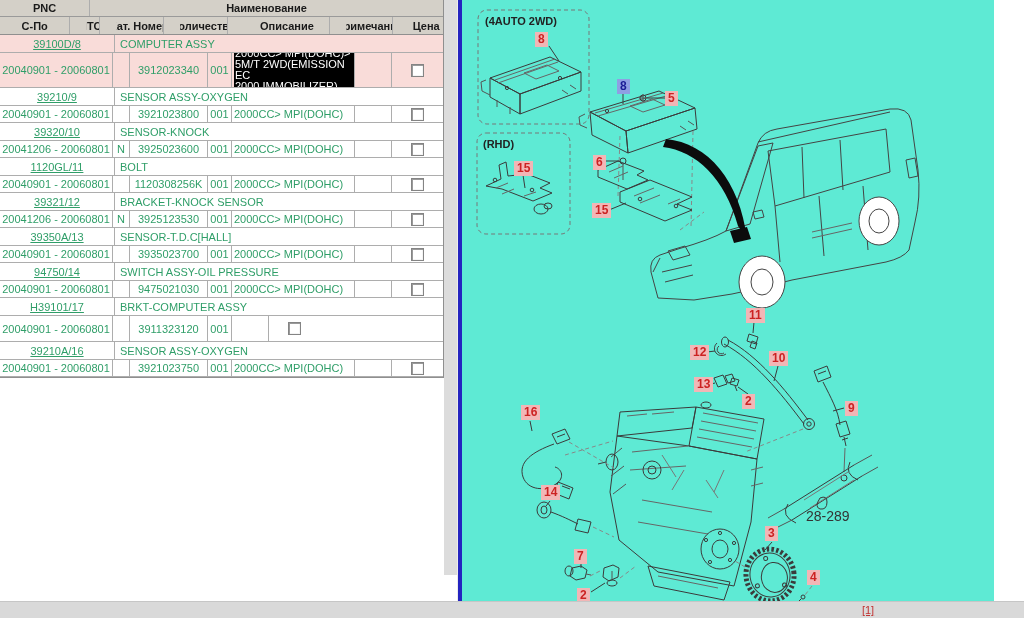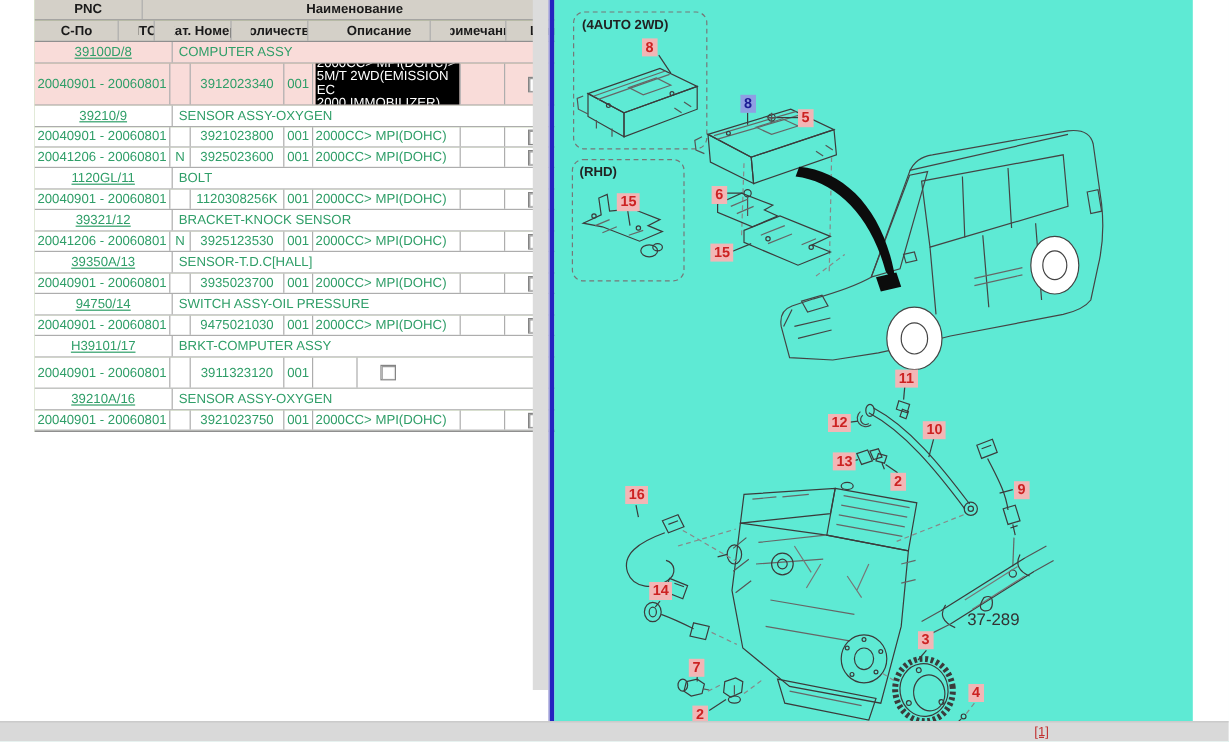--- a/index.html
+++ b/index.html
@@ -1,21 +1,21 @@
 <!DOCTYPE html>
 <html><head>
 <meta charset="utf-8">
 <style>
   * { margin:0; padding:0; box-sizing:border-box; }
   html,body { width:1024px; height:618px; background:#fff; font-family:"Liberation Sans", sans-serif; overflow:hidden; }
   #app { position:relative; width:1024px; height:618px; background:#fff; }
 
   
   #left-panel { position:absolute; left:0; top:0; width:444px; height:601px; background:#fff; }
-  #parts-table { position:absolute; left:0; top:0; width:444px; border:1px solid #8f8f8f; border-top:none; border-left:none; background:#4d7c0f;margin-left:29px; }
+  #parts-table { position:absolute; left:0; top:0; width:444px; border:1px solid #8f8f8f; border-top:none; border-left:none; background:#8b5cf6; }
   .trow { display:flex; width:443px; border-bottom:1px solid #adadad; background:#fff; }
   .cell { border-right:1px solid #adadad; overflow:hidden; display:flex; align-items:center; font-size:11px; color:#2f9e68; white-space:nowrap; }
   .cell:last-child { border-right:none; }
   
   .hrow { background:#d4d0c8; }
   .hrow .cell { color:#1a1a1a; font-weight:bold; justify-content:center; }
   .hr1 { height:17px; border-bottom:1px solid #9a9a9a; }
   .hr2 { height:18px; border-bottom:1px solid #8f8f8f;gap:16px; }
   .w-pnc { width:90px; } .w-nm { width:353px; }
   .h1{width:90px;} .h2{width:17px;} .h3{width:61px;} .h4{width:62px;} .h5{width:110px;} .h6{width:60px;} .h7{width:43px;}
@@ -106,20 +106,26 @@
         <div class="cell c2"></div>
         <div class="cell c3">3921023800</div>
         <div class="cell c4">001</div>
         <div class="cell c5">2000CC&gt; MPI(DOHC)</div>
         <div class="cell c6"></div>
         <div class="cell c7">
             <span class="cb"></span>
           </div>
       </div>
 
+      <div class="trow group">
+        <div class="cell gc1">
+            <a class="pnc-link">39320/10</a>
+          </div>
+        <div class="cell gc2">SENSOR-KNOCK</div>
+      </div>
       <div class="trow data">
         <div class="cell c1">20041206 - 20060801</div>
         <div class="cell c2">N</div>
         <div class="cell c3">3925023600</div>
         <div class="cell c4">001</div>
         <div class="cell c5">2000CC&gt; MPI(DOHC)</div>
         <div class="cell c6"></div>
         <div class="cell c7">
             <span class="cb"></span>
           </div>
@@ -438,21 +444,21 @@
           <ellipse cx="150" cy="583" rx="5" ry="3"></ellipse>
           <path d="M150,571 l0,8" stroke="#555"></path>
         </g>
         <path d="M129,592 L143,583"></path>
         <path d="M158,578 L174,566 M128,576 L140,570" stroke="#888" stroke-dasharray="4,3"></path>
       </g>
     </svg>
 
     <div class="inset-label" style="left:23px; top:15px;">(4AUTO 2WD)</div>
     <div class="inset-label" style="left:21px; top:138px;text-align:right;">(RHD)</div>
-    <div id="ref-code">37-289</div>
+    <div id="ref-code">28-289</div>
 
     <div class="badge" style="left:73px;  top:32px;">8</div>
     <div class="badge sel" style="left:155px; top:79px;">8</div>
     <div class="badge" style="left:203px; top:91px;">5</div>
     <div class="badge" style="left:131px; top:155px;">6</div>
     <div class="badge" style="left:52px;  top:161px;">15</div>
     <div class="badge" style="left:130px; top:203px;">15</div>
     <div class="badge" style="left:284px; top:308px;">11</div>
     <div class="badge" style="left:228px; top:345px;">12</div>
     <div class="badge" style="left:307px; top:351px;">10</div>

